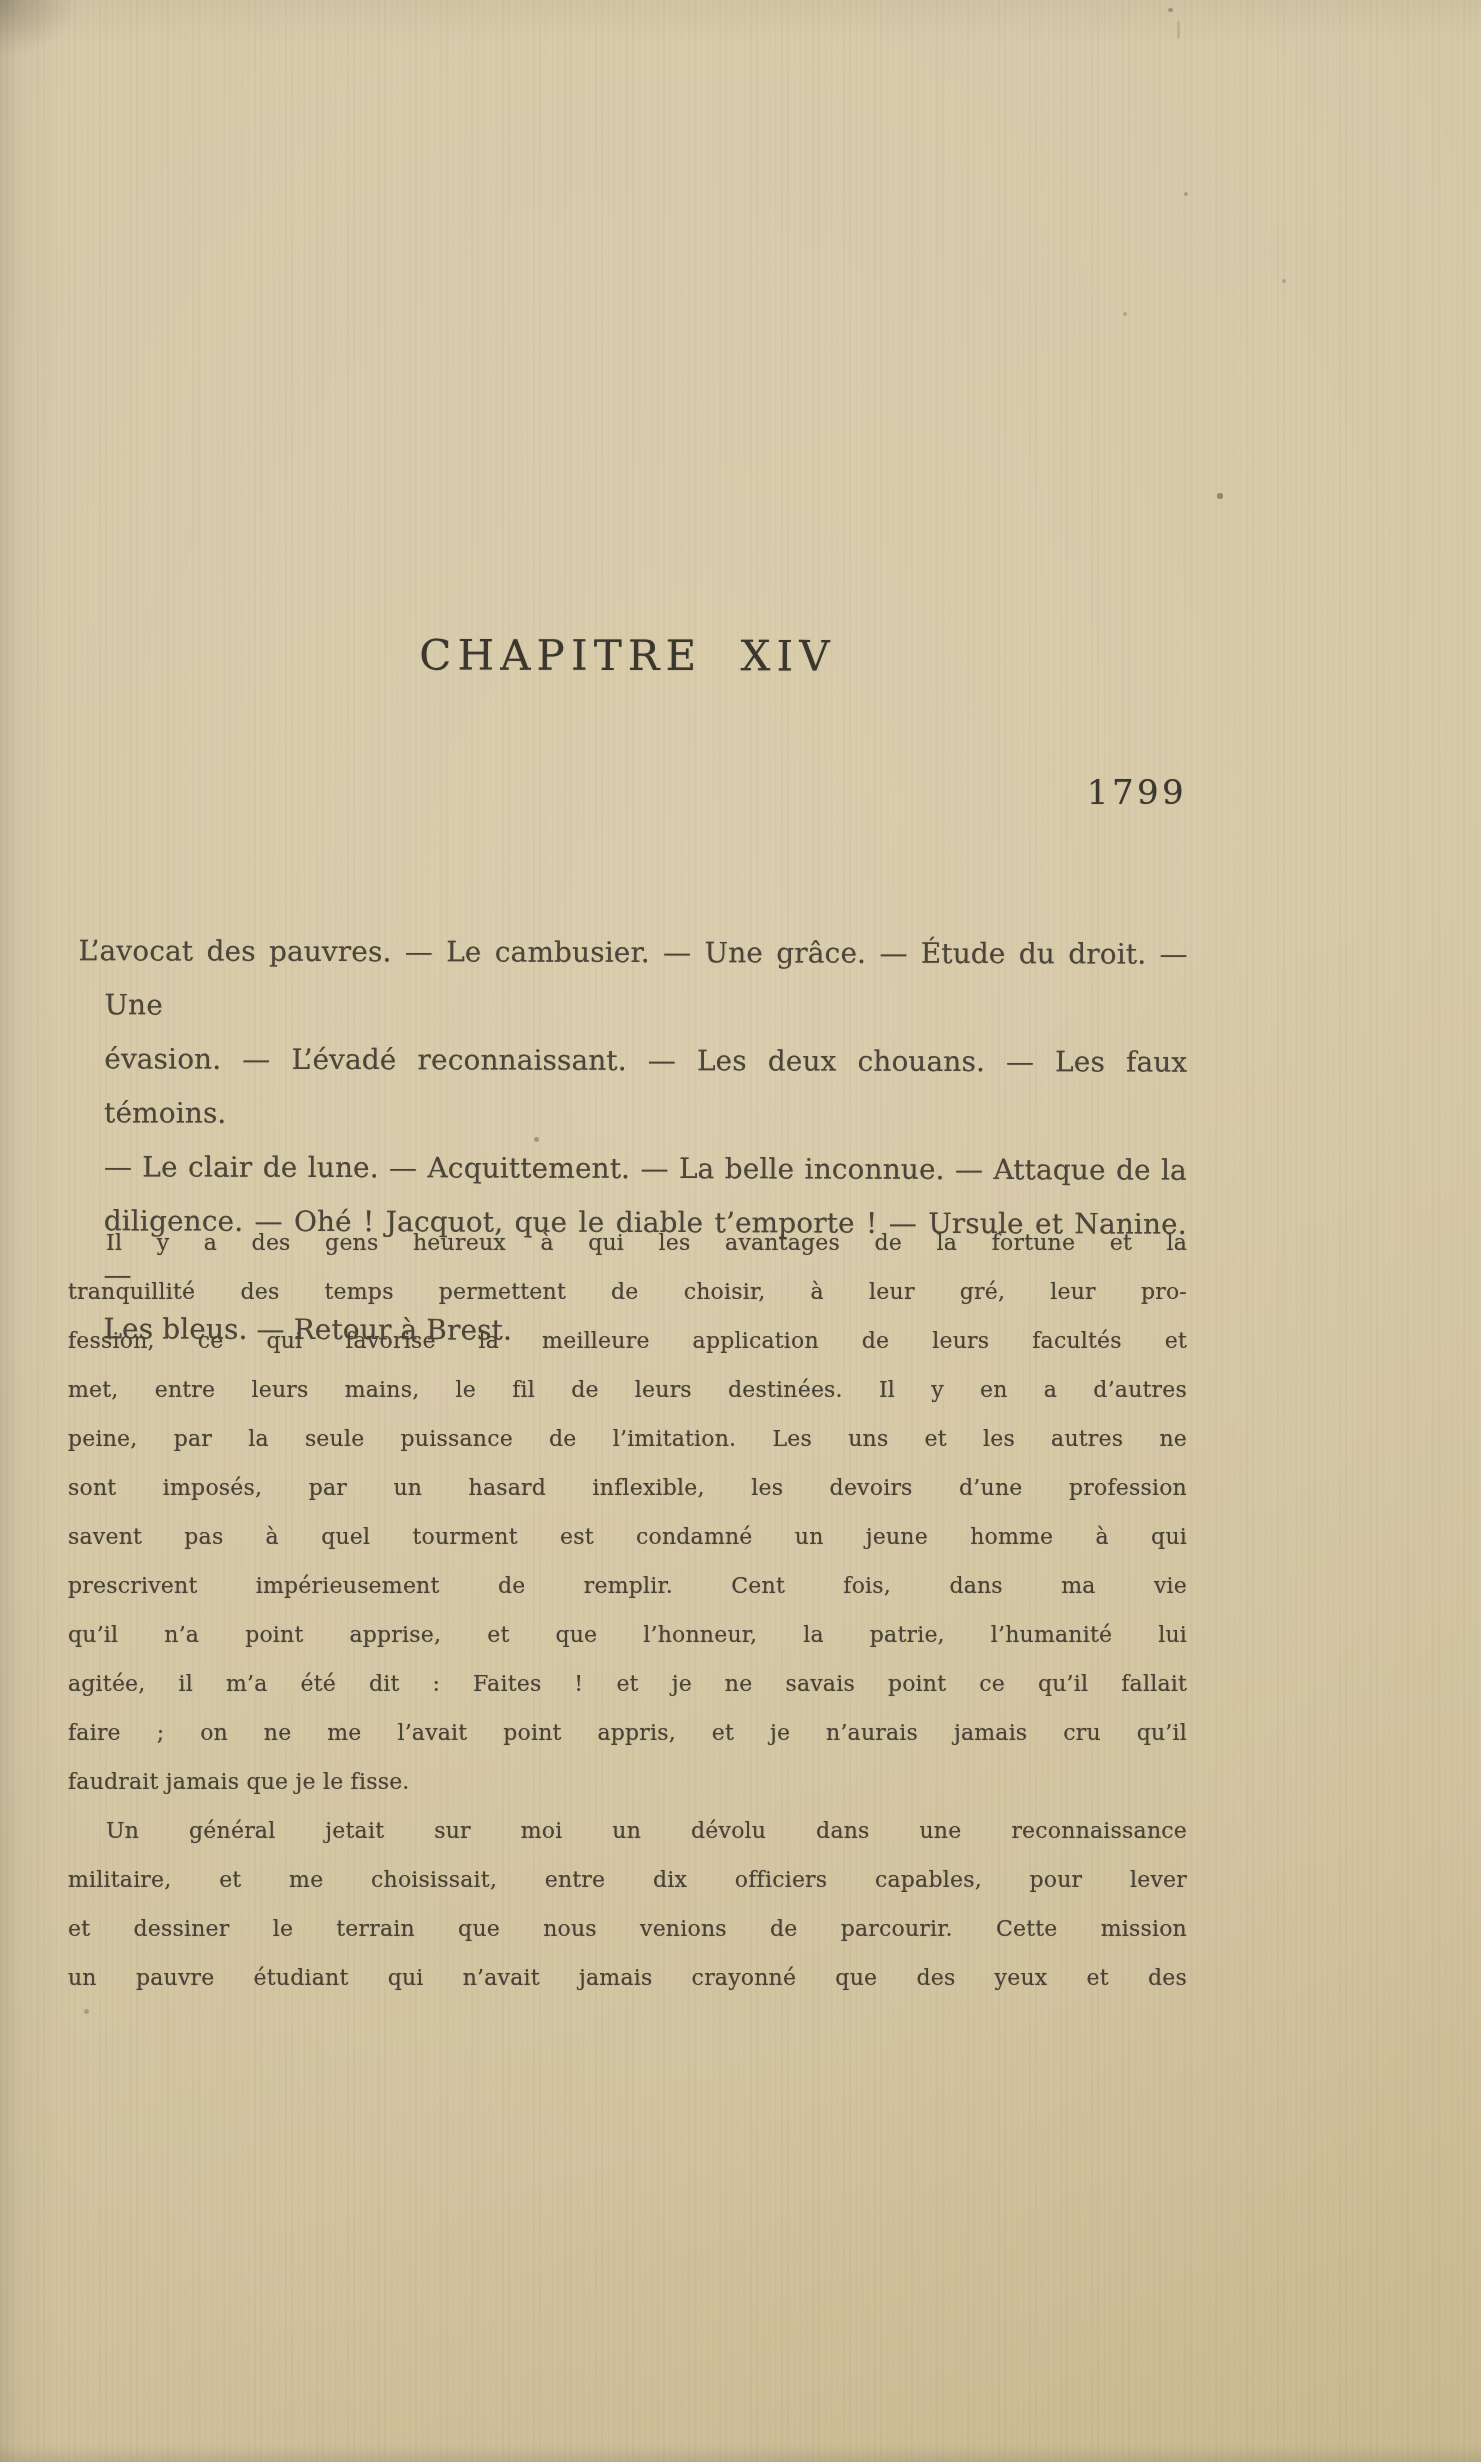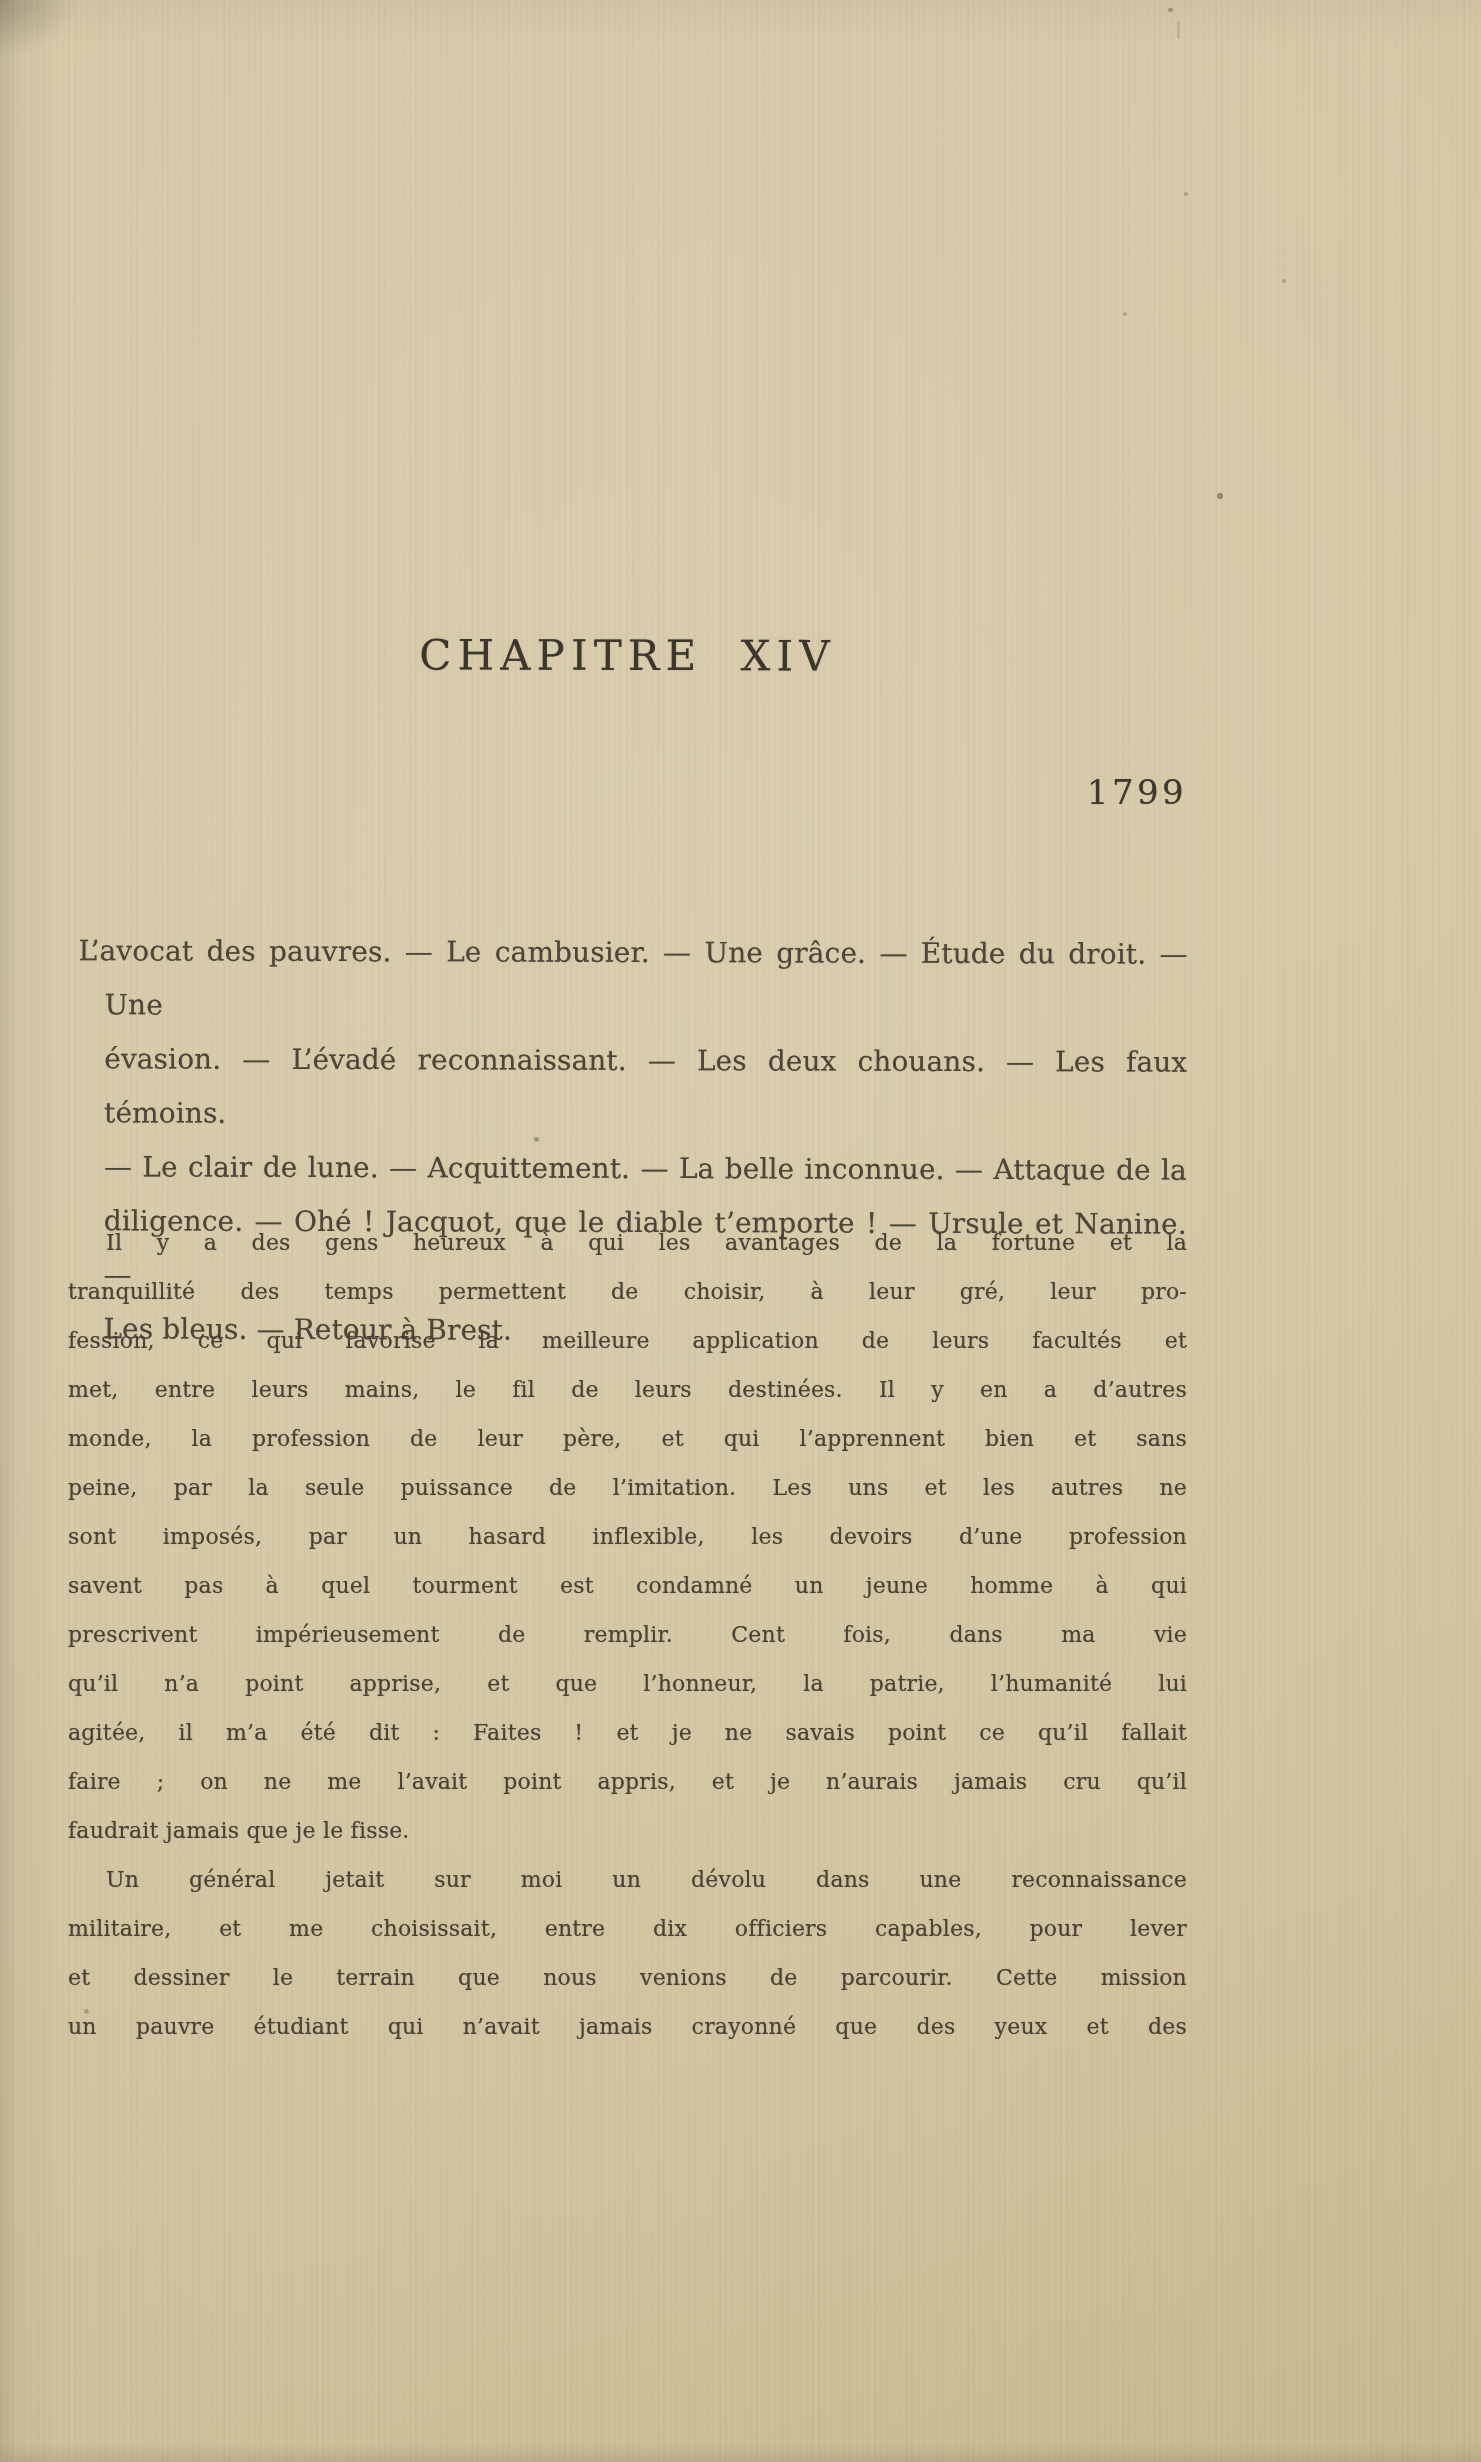--- a/index.html
+++ b/index.html
@@ -91,21 +91,20 @@
         <div class="tline">diligence. — Ohé ! Jacquot, que le diable t’emporte ! — Ursule et Nanine. —</div>
         <div class="tline end">Les bleus. — Retour à Brest.</div>
       </div>
 
     <div class="body-text">
       <div>
           <div class="tline indent">Il y a  des gens heureux à qui les avantages de la fortune et la</div>
           <div class="tline">tranquillité des temps permettent de choisir, à leur gré, leur pro-</div>
           <div class="tline">fession, ce qui favorise la meilleure application de leurs facultés et</div>
           <div class="tline">met, entre leurs mains, le fil de leurs destinées. Il y en a d’autres</div>
-          <div class="tline">monde, la profession de leur père, et qui l’apprennent bien et sans</div>
           <div class="tline">peine, par la seule puissance de l’imitation. Les uns et les autres ne</div>
           <div class="tline">sont imposés, par un hasard inflexible, les devoirs d’une profession</div>
           <div class="tline">savent pas à quel tourment est condamné un jeune homme à qui</div>
           <div class="tline">prescrivent impérieusement de remplir. Cent fois, dans ma vie</div>
           <div class="tline">qu’il n’a point apprise, et que l’honneur, la patrie, l’humanité lui</div>
           <div class="tline">agitée, il m’a été dit : Faites ! et je ne savais point ce qu’il fallait</div>
           <div class="tline">faire ; on ne me l’avait point appris, et je n’aurais jamais cru qu’il</div>
           <div class="tline end">faudrait jamais que je le fisse.</div>
         </div>
       <div>

